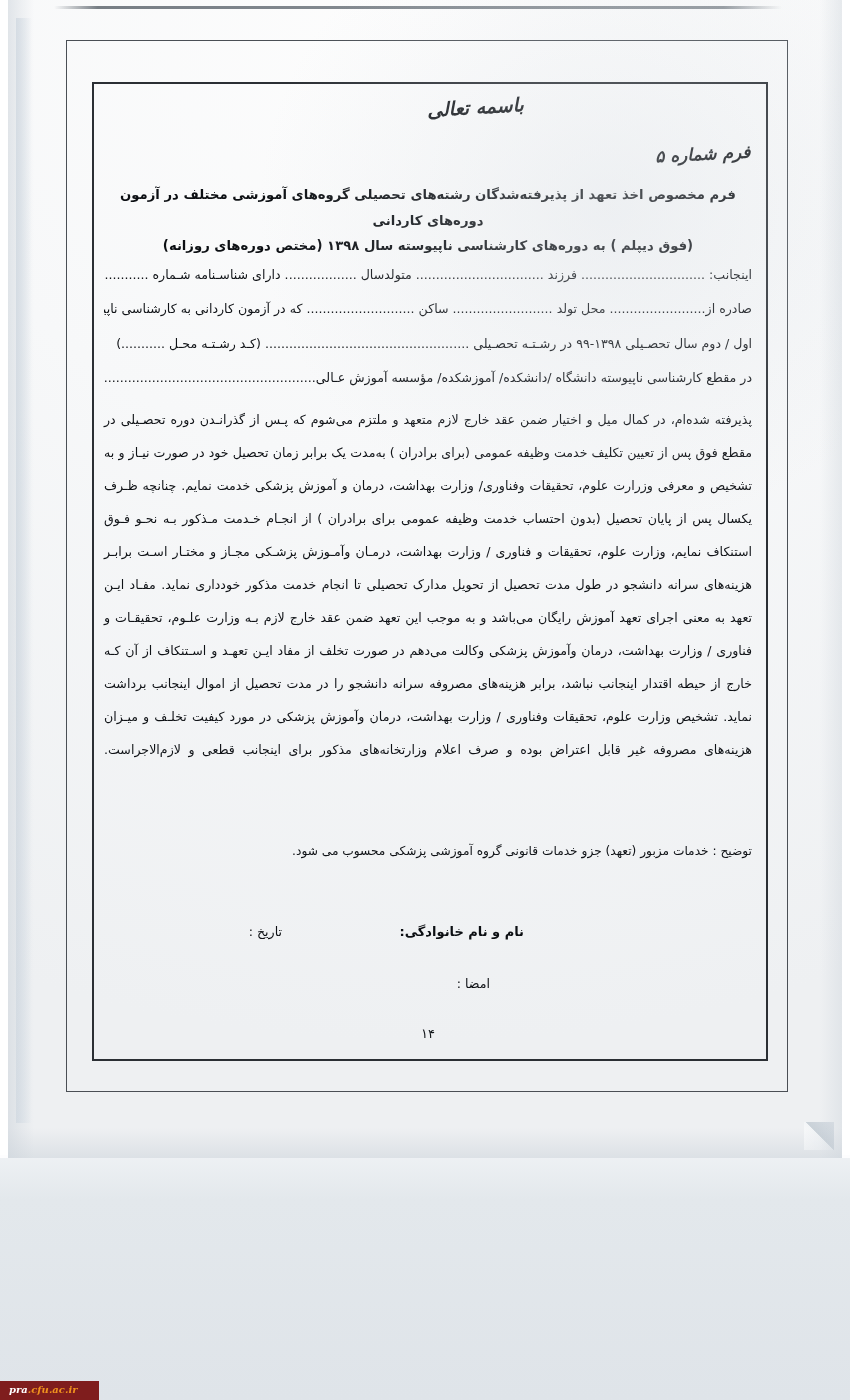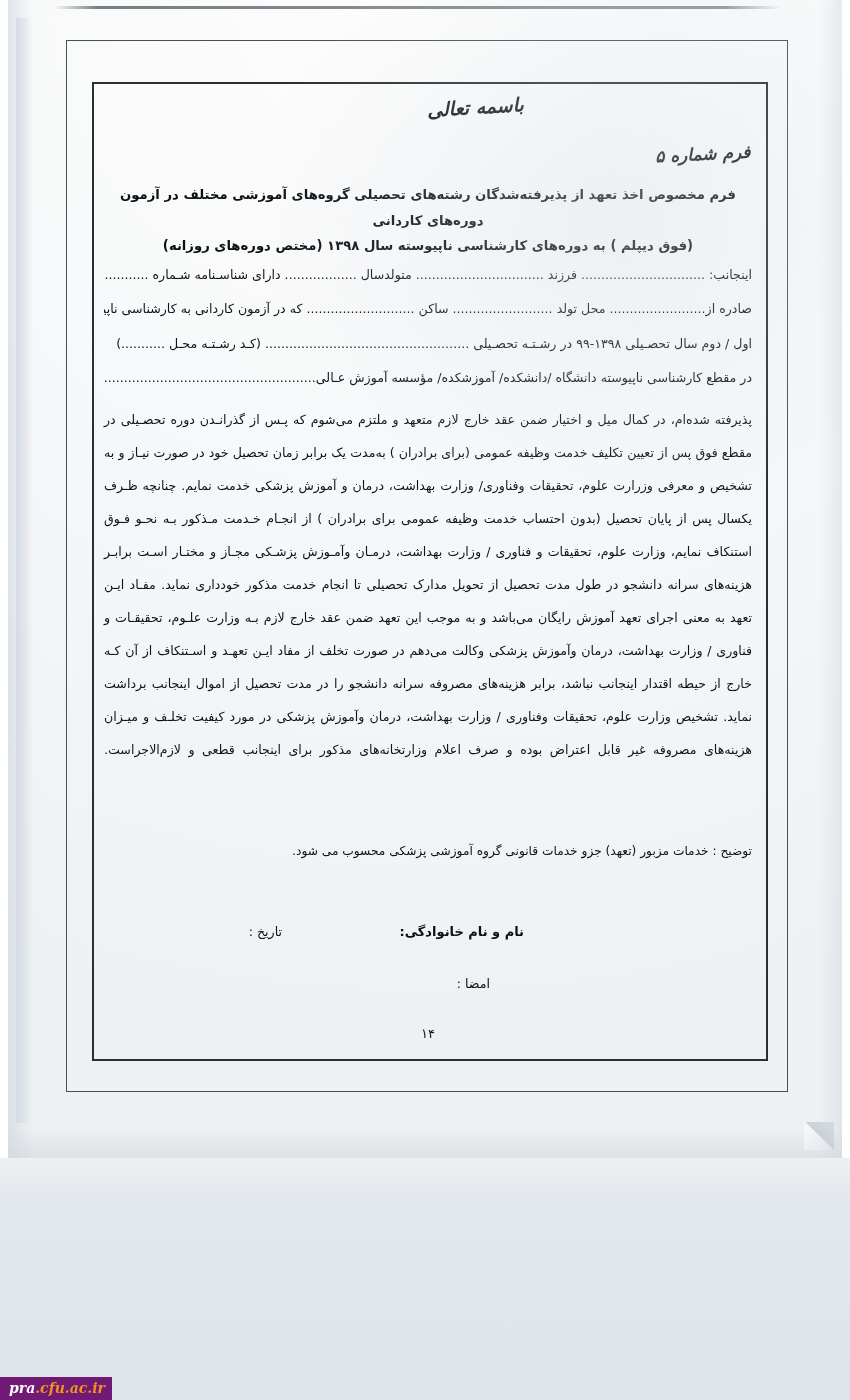--- a/index.html
+++ b/index.html
@@ -219,26 +219,26 @@
     text-align: center;
     font-size: 13px;
     color: #14181c;
   }
 
   
   .watermark {
     position: absolute;
     left: 0;
     bottom: 0;
-    background: #701a75;
-    padding: 4px 7px 5px 9px;
+    background: #7f1d1d;
+    padding: 4px 21px 5px 9px;
     font-family: "DejaVu Serif", "Liberation Serif", serif;
     font-style: italic;
     font-weight: bold;
-    font-size: 14px;
+    font-size: 10px;
     line-height: 1;
     direction: ltr;
     white-space: nowrap;
   }
   .watermark .wm-a { color: #ffffff; }
   .watermark .wm-b { color: #f0921e; }
 </style>
 </head>
 <body>
 

